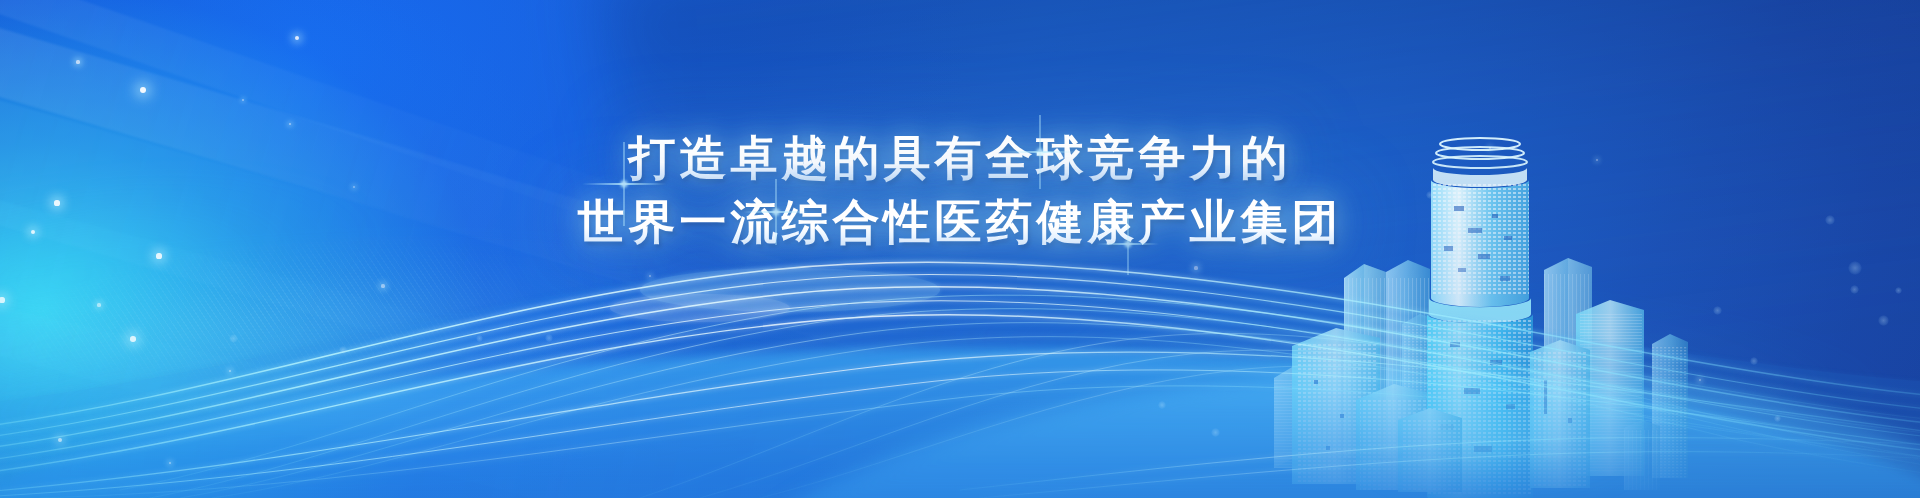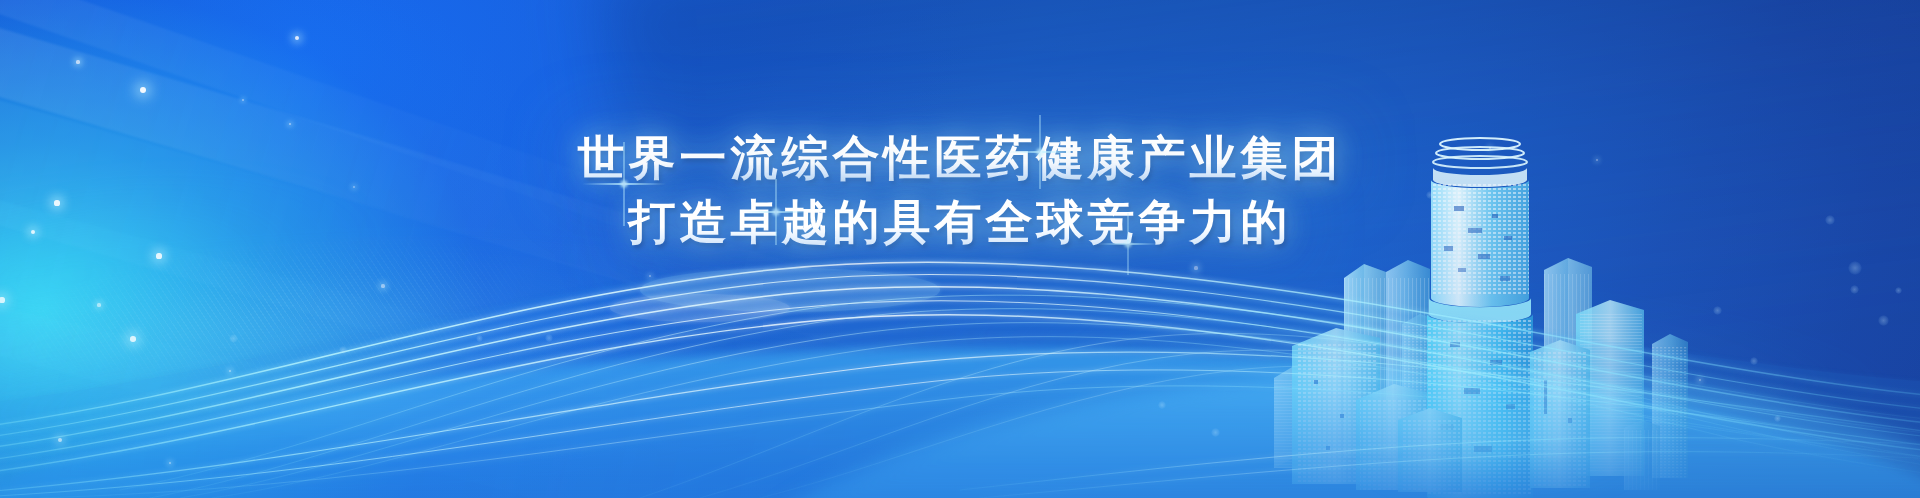--- a/index.html
+++ b/index.html
@@ -419,22 +419,22 @@
       <div class="bokeh" style="left: 1426px; top: 191px; width: 8px; height: 8px;"></div>
       <div class="bokeh" style="left: 228.5px; top: 333.5px; width: 9px; height: 9px;"></div>
       <div class="bokeh" style="left: 339px; top: 346px; width: 8px; height: 8px;"></div>
       <div class="bokeh" style="left: 475.5px; top: 334.5px; width: 7px; height: 7px;"></div>
       <div class="bokeh" style="left: 545px; top: 334px; width: 8px; height: 8px;"></div>
       <div class="bokeh" style="left: 1158px; top: 401px; width: 8px; height: 8px;"></div>
       <div class="bokeh" style="left: 1210.5px; top: 427.5px; width: 9px; height: 9px;"></div>
     </div>
 
   <div class="headline">
+    <span class="line l1">打造卓越的具有全球竞争力的</span>
     <span class="line l2">世界一流综合性医药健康产业集团</span>
-    <span class="line l1">打造卓越的具有全球竞争力的</span>
   </div>
 
   <div id="flare-layer">
       <div class="flare" style="left: 582px; top: 142px; width: 84px; height: 84px; opacity: 0.85;">
         <span class="core"></span>
       </div>
       <div class="flare" style="left: 743px; top: 179px; width: 66px; height: 66px; opacity: 0.8;">
         <span class="core"></span>
       </div>
       <div class="flare" style="left: 1003px; top: 115px; width: 74px; height: 74px; opacity: 0.8;">

